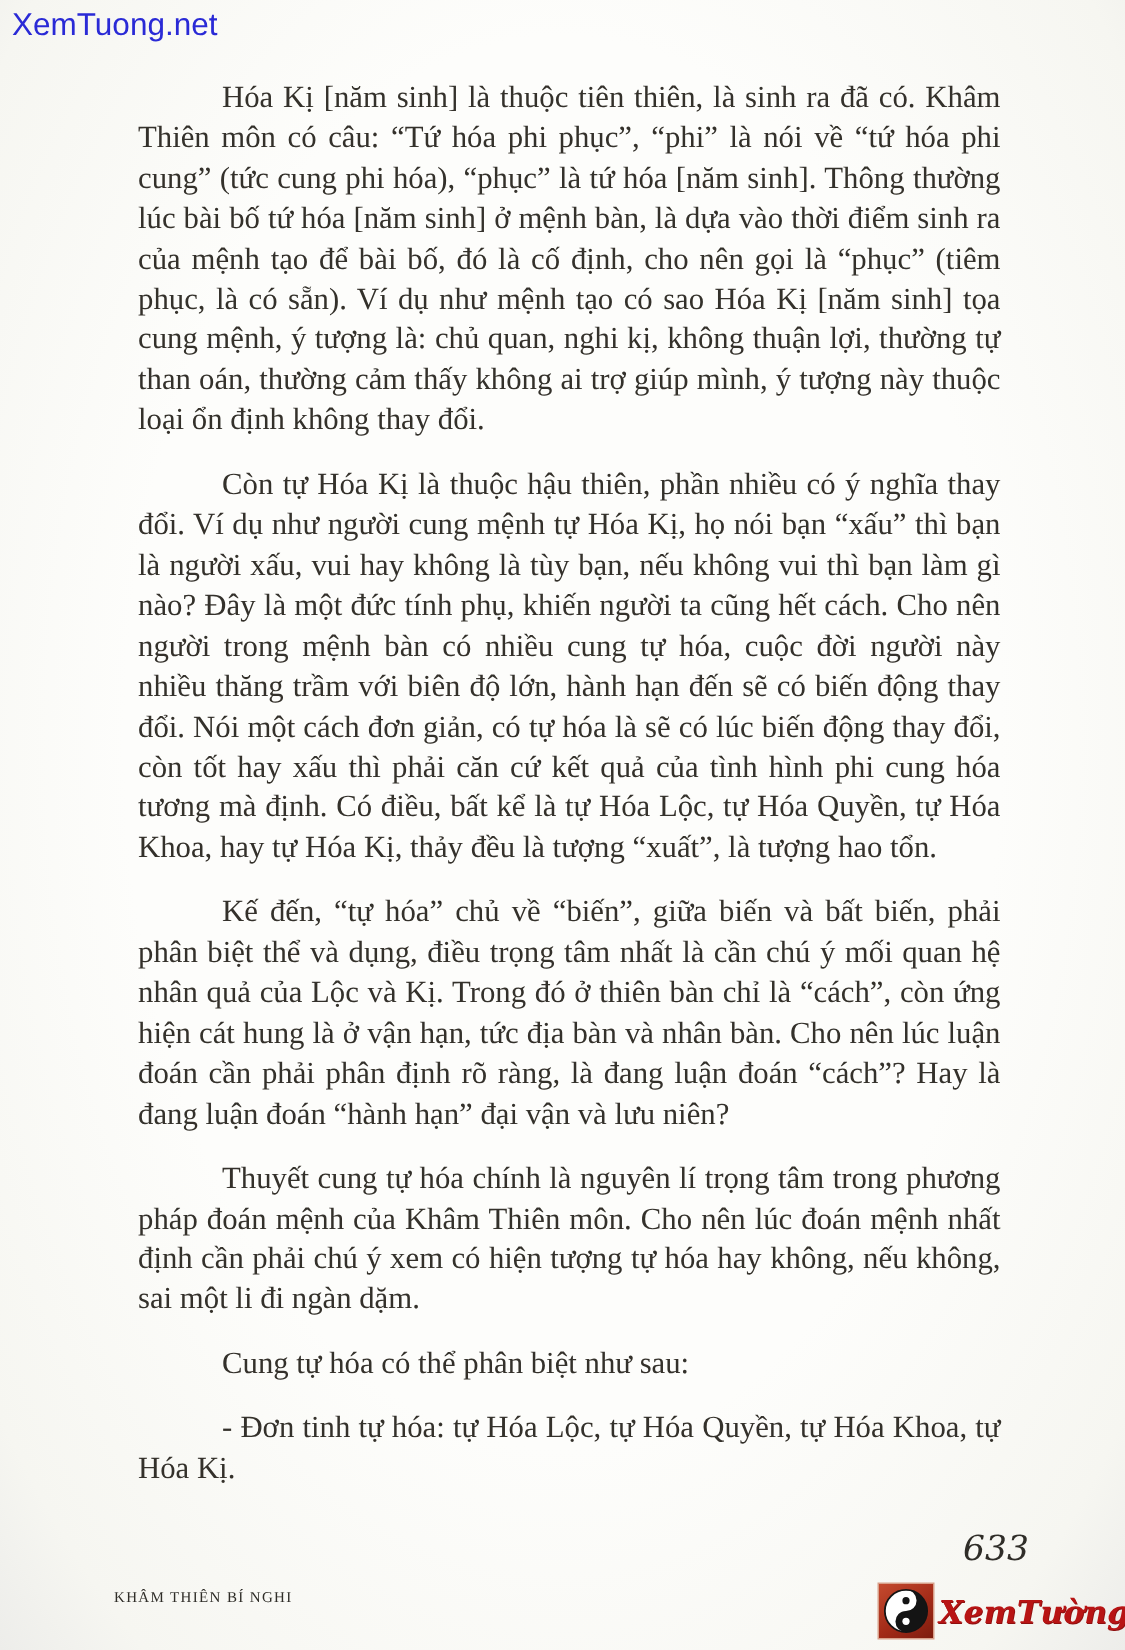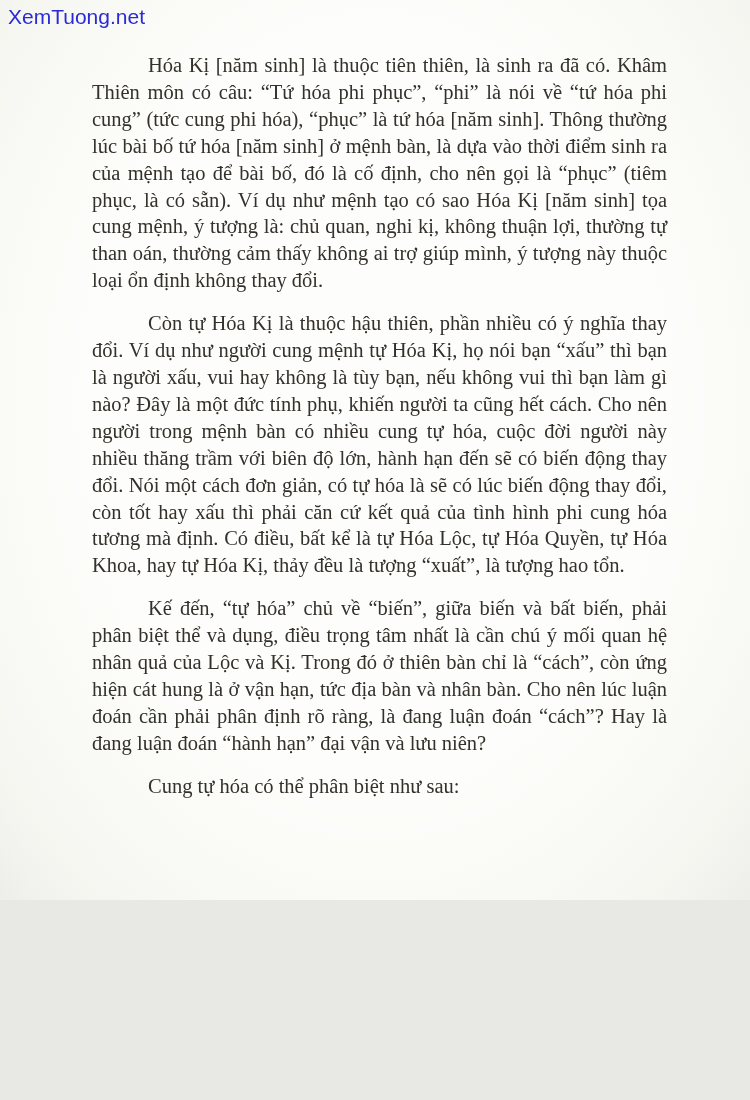--- a/index.html
+++ b/index.html
@@ -3,21 +3,21 @@
 <meta charset="utf-8">
 <style>
   html, body {
     margin: 0;
     padding: 0;
     background: #e8e8e4;
   }
   .page {
     position: relative;
     width: 750px;
-    height: 900px;
+    height: 1100px;
     margin: 0 auto;
     background: radial-gradient(ellipse at 50% 45%, #fdfdfb 55%, #f6f6f1 88%, #ededea 100%);
     overflow: hidden;
     font-family: "Liberation Serif", serif;
   }
   .watermark-top {
     position: absolute;
     top: 5px;
     left: 8px;
     font-family: "Liberation Sans", sans-serif;
@@ -90,21 +90,23 @@
 <body>
 
 <div class="page">
 
   <div class="watermark-top">XemTuong.net</div>
 
   <div class="body-text">
     <p>Hóa Kị [năm sinh] là thuộc tiên thiên, là sinh ra đã có. Khâm Thiên môn có câu: “Tứ hóa phi phục”, “phi” là nói về “tứ hóa phi cung” (tức cung phi hóa), “phục” là tứ hóa [năm sinh]. Thông thường lúc bài bố tứ hóa [năm sinh] ở mệnh bàn, là dựa vào thời điểm sinh ra của mệnh tạo để bài bố, đó là cố định, cho nên gọi là “phục” (tiêm phục, là có sẵn). Ví dụ như mệnh tạo có sao Hóa Kị [năm sinh] tọa cung mệnh, ý tượng là: chủ quan, nghi kị, không thuận lợi, thường tự than oán, thường cảm thấy không ai trợ giúp mình, ý tượng này thuộc loại ổn định không thay đổi.</p>
     <p>Còn tự Hóa Kị là thuộc hậu thiên, phần nhiều có ý nghĩa thay đổi. Ví dụ như người cung mệnh tự Hóa Kị, họ nói bạn “xấu” thì bạn là người xấu, vui hay không là tùy bạn, nếu không vui thì bạn làm gì nào? Đây là một đức tính phụ, khiến người ta cũng hết cách. Cho nên người trong mệnh bàn có nhiều cung tự hóa, cuộc đời người này nhiều thăng trầm với biên độ lớn, hành hạn đến sẽ có biến động thay đổi. Nói một cách đơn giản, có tự hóa là sẽ có lúc biến động thay đổi, còn tốt hay xấu thì phải căn cứ kết quả của tình hình phi cung hóa tương mà định. Có điều, bất kể là tự Hóa Lộc, tự Hóa Quyền, tự Hóa Khoa, hay tự Hóa Kị, thảy đều là tượng “xuất”, là tượng hao tổn.</p>
     <p>Kế đến, “tự hóa” chủ về “biến”, giữa biến và bất biến, phải phân biệt thể và dụng, điều trọng tâm nhất là cần chú ý mối quan hệ nhân quả của Lộc và Kị. Trong đó ở thiên bàn chỉ là “cách”, còn ứng hiện cát hung là ở vận hạn, tức địa bàn và nhân bàn. Cho nên lúc luận đoán cần phải phân định rõ ràng, là đang luận đoán “cách”? Hay là đang luận đoán “hành hạn” đại vận và lưu niên?</p>
+    <p>Thuyết cung tự hóa chính là nguyên lí trọng tâm trong phương pháp đoán mệnh của Khâm Thiên môn. Cho nên lúc đoán mệnh nhất định cần phải chú ý xem có hiện tượng tự hóa hay không, nếu không, sai một li đi ngàn dặm.</p>
     <p>Cung tự hóa có thể phân biệt như sau:</p>
+    <p>- Đơn tinh tự hóa: tự Hóa Lộc, tự Hóa Quyền, tự Hóa Khoa, tự Hóa Kị.</p>
   </div>
 
   <div class="footer-title">KHÂM THIÊN BÍ NGHI</div>
 
   <div class="page-number">633</div>
 
   <div class="site-logo">
     <span class="logo-box">
       <span style="display:flex;">
         <svg viewBox="0 0 100 100" width="30" height="30" aria-hidden="true">

